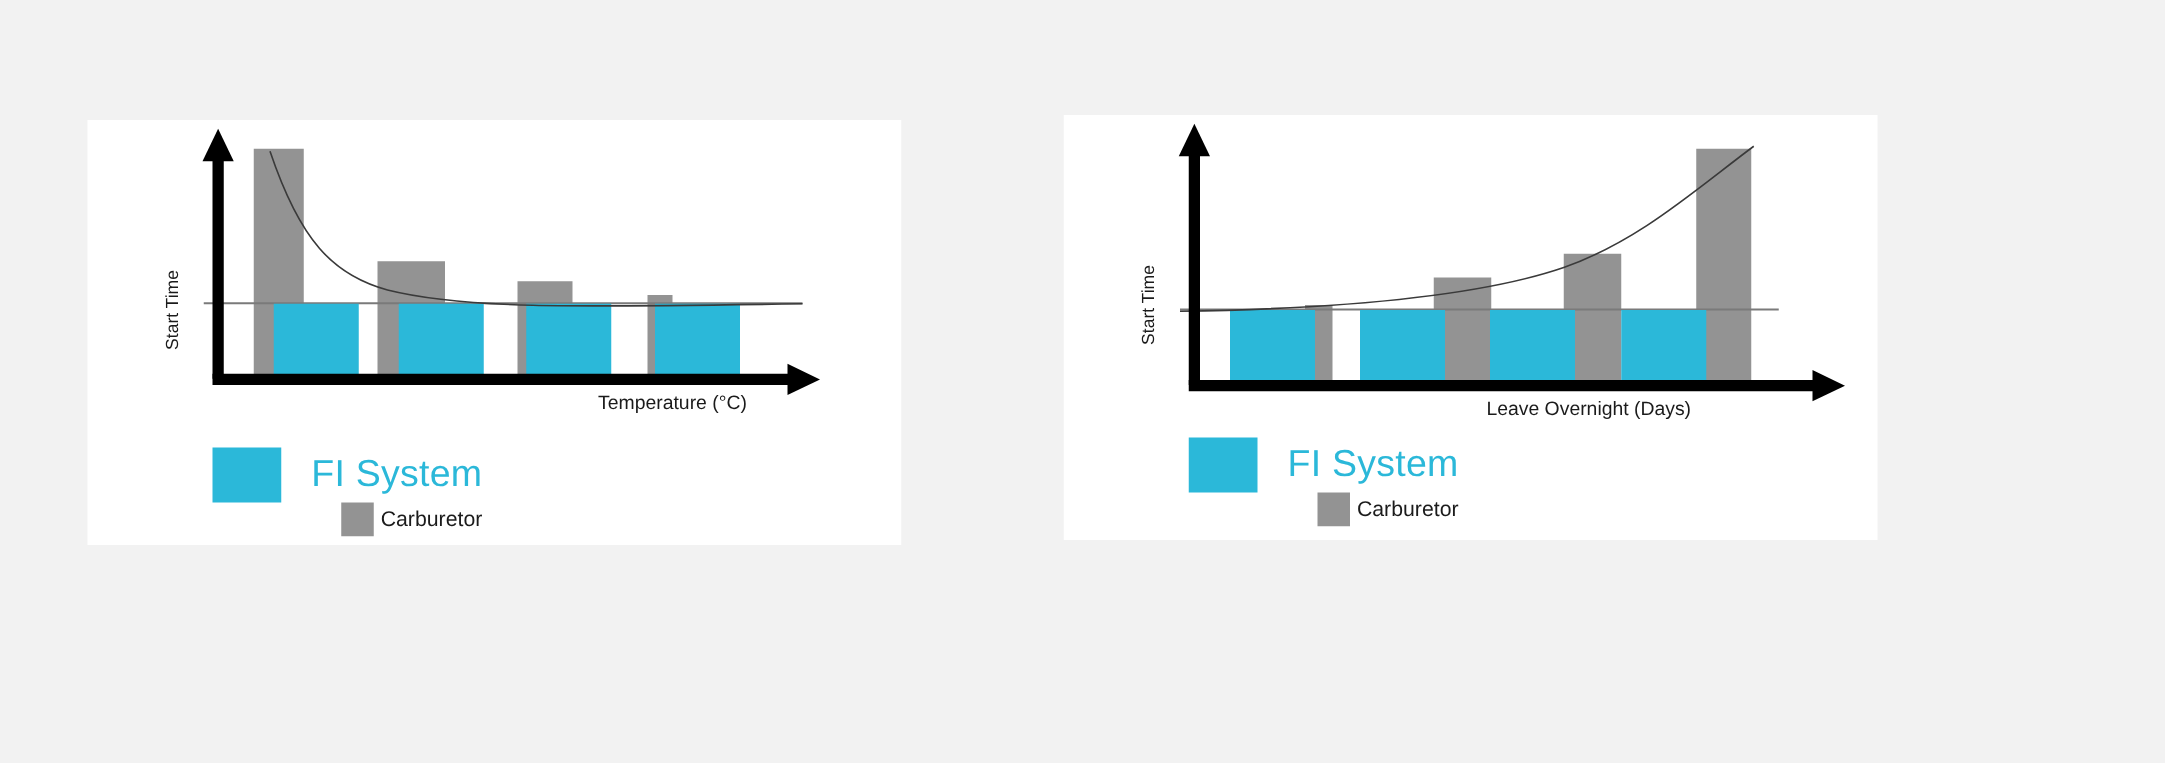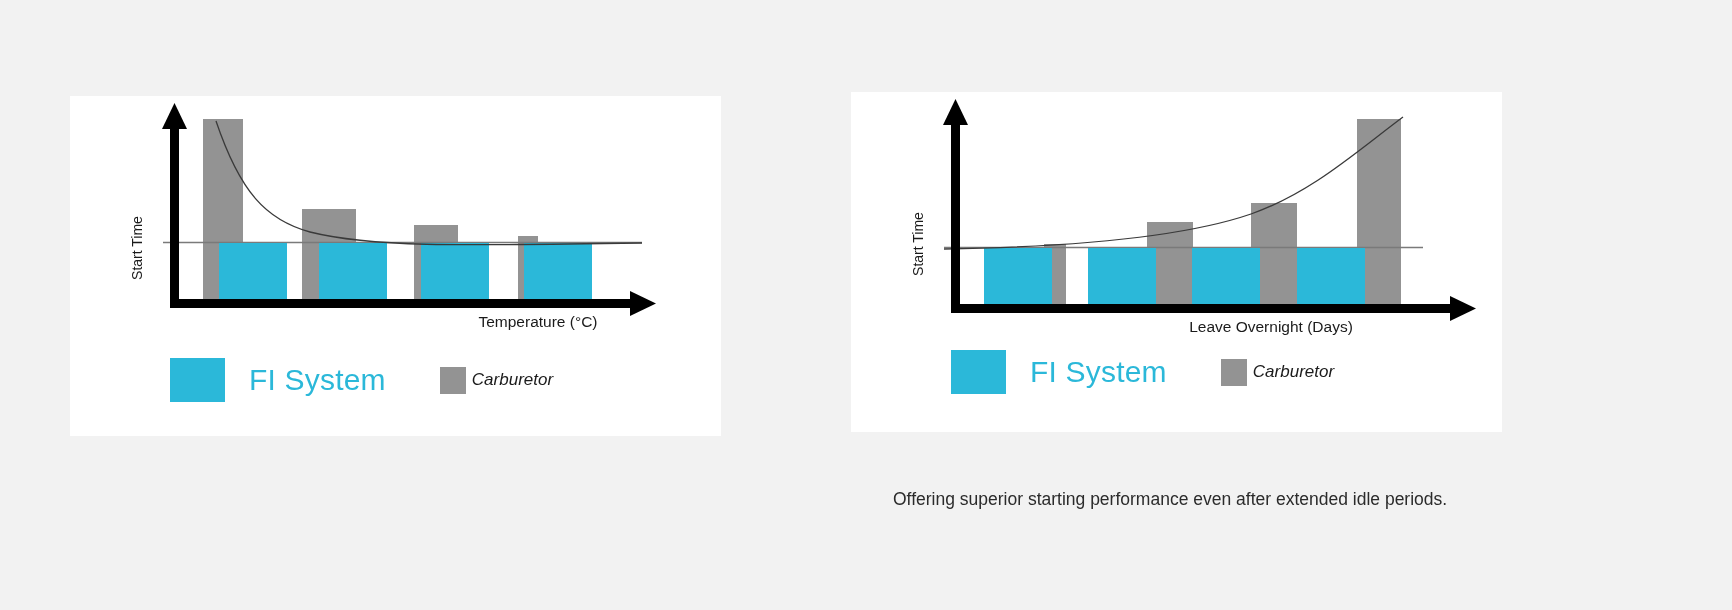--- a/index.html
+++ b/index.html
@@ -13,41 +13,40 @@
   }
   .stage{position:absolute;inset:0;}
 
   .panel{position:absolute;background:#ffffff;}
   .panel-left{left:70px;top:96px;width:651px;height:340px;}
   .panel-right{left:851px;top:92px;width:651px;height:340px;}
 
   .chart-area{position:absolute;left:0;top:0;width:100%;height:252px;}
   .chart-svg{display:block;width:100%;height:100%;}
 
-  .legend{position:absolute;display:flex;align-items:center;}
+  .legend{position:absolute;display:flex;align-items:flex-end;flex-direction:column;}
   .legend-left{left:100px;top:262px;}
   .legend-right{left:100px;top:258px;}
   .legend-item{display:flex;align-items:center;}
   .legend-gap{width:54px;}
   .sw{display:inline-block;}
   .sw-fi{width:55px;height:44px;background:#2bb8d9;}
   .sw-carb{width:26px;height:27px;background:#939393;}
   .lbl-fi{
     margin-left:24px;
     font-size:30px;
     color:#2bb8d9;
     letter-spacing:.2px;
     white-space:nowrap;
   }
   .lbl-carb{
     margin-left:6px;
     font-size:17px;
     color:#1b1b1b;
     white-space:nowrap;
-    font-style:italic;
   }
 
   .caption{
     position:absolute;
     font-size:17.5px;
     color:#2b2b2b;
     white-space:nowrap;
   }
   .caption-left{left:105px;top:489px;}
   .caption-right{left:893px;top:489px;}
@@ -164,15 +163,14 @@
         <span class="lbl-fi">FI System</span>
       </div>
       <div class="legend-gap"></div>
       <div class="legend-item">
         <span class="sw sw-carb"></span>
         <span class="lbl-carb">Carburetor</span>
       </div>
     </div>
   </div>
 
-  <div class="caption caption-right">Offering superior starting performance even after extended idle periods.</div>
 
 </div>
 
 </body></html>

